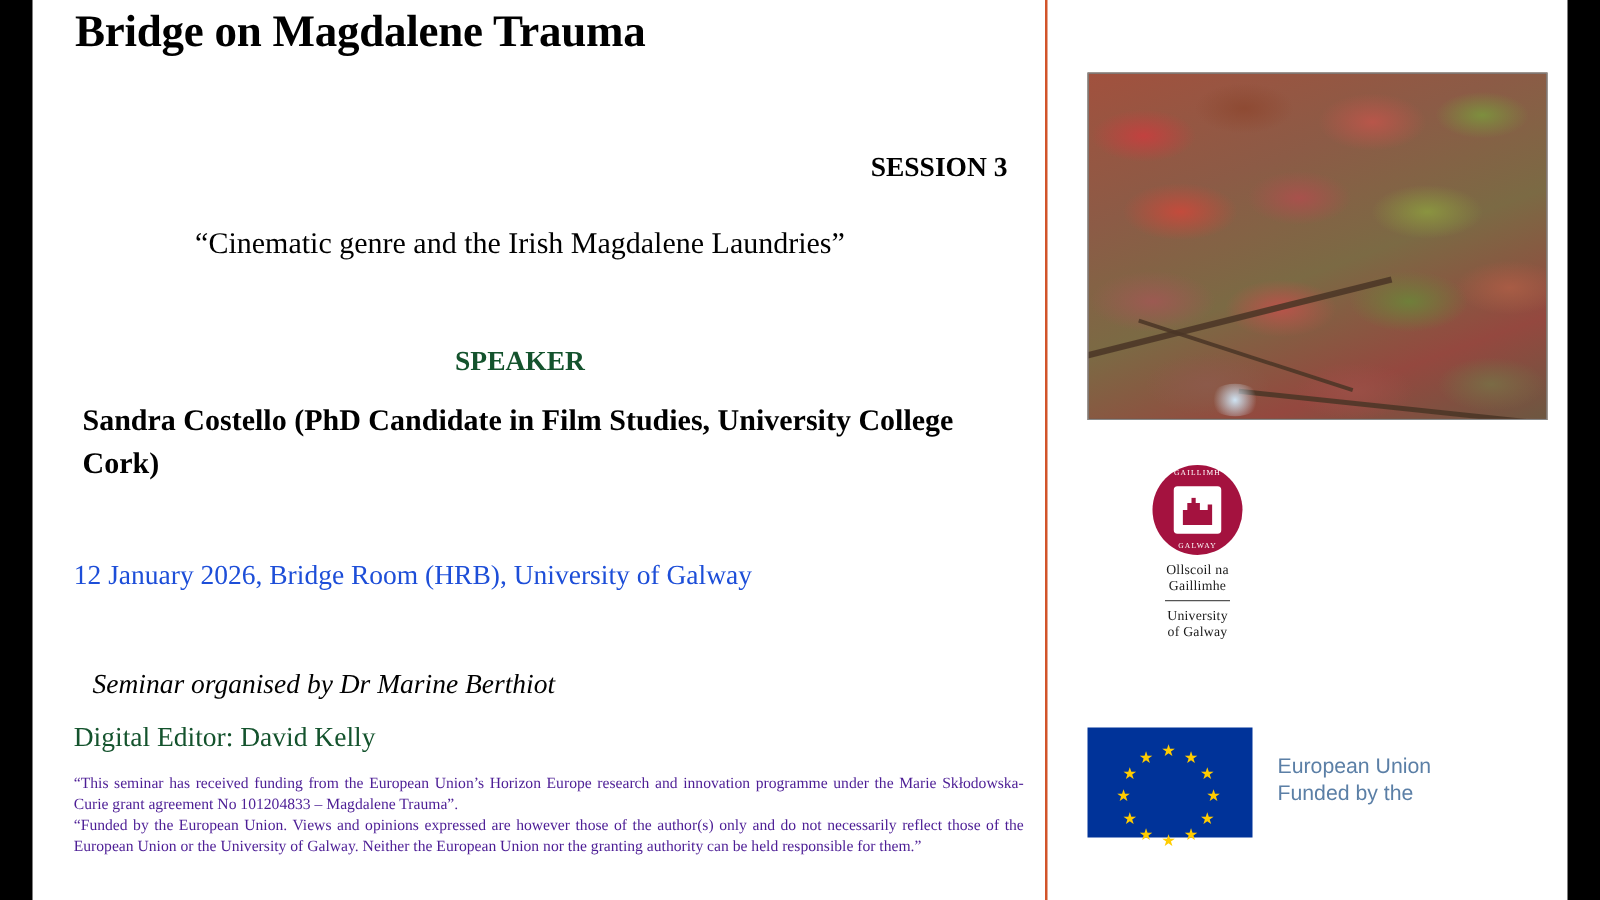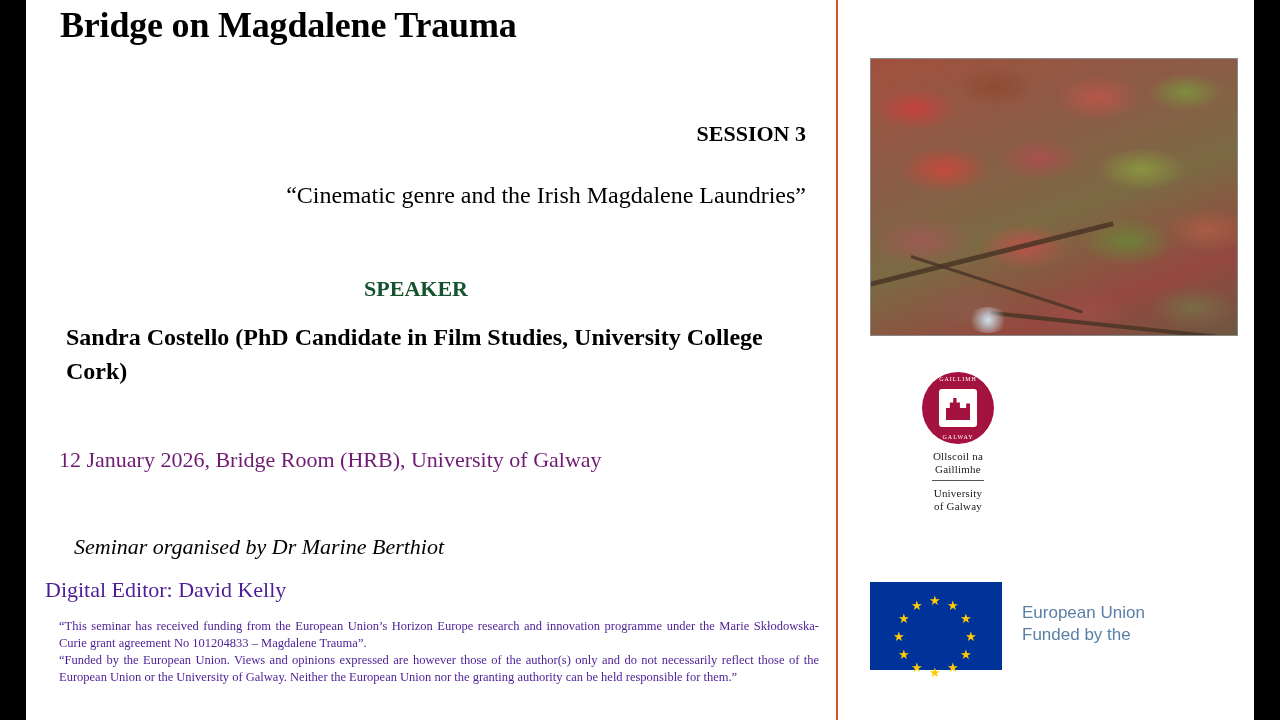--- a/index.html
+++ b/index.html
@@ -67,21 +67,21 @@
     text-align: right;
     font-size: 22px;
     font-weight: bold;
     color: #000000;
   }
   .session-title {
     position: absolute;
     left: 0px;
     top: 182px;
     width: 780px;
-    text-align: right;
+    text-align: center;
     font-size: 24px;
     color: #000000;
   }
   .speaker-label {
     position: absolute;
     left: 0px;
     top: 276px;
     width: 780px;
     text-align: center;
     font-size: 22px;
@@ -98,38 +98,38 @@
     font-weight: bold;
     line-height: 34px;
     color: #000000;
   }
   .venue {
     position: absolute;
     left: 33px;
     top: 447px;
     width: 760px;
     font-size: 22px;
-    color: #701a75;
+    color: #1d4ed8;
   }
   .organiser {
     position: absolute;
     left: 48px;
     top: 534px;
     width: 760px;
     font-size: 22px;
     color: #000000;
     font-style: italic;
   }
   .editor {
     position: absolute;
-    left: 19px;
+    left: 33px;
     top: 577px;
     width: 760px;
     font-size: 22px;
-    color: #4c1d95;
+    color: #14532d;
   }
   .funding {
     position: absolute;
     left: 33px;
     top: 618px;
     width: 760px;
     font-size: 12.5px;
     line-height: 17px;
     color: #4c1d95;
     text-align: justify;

